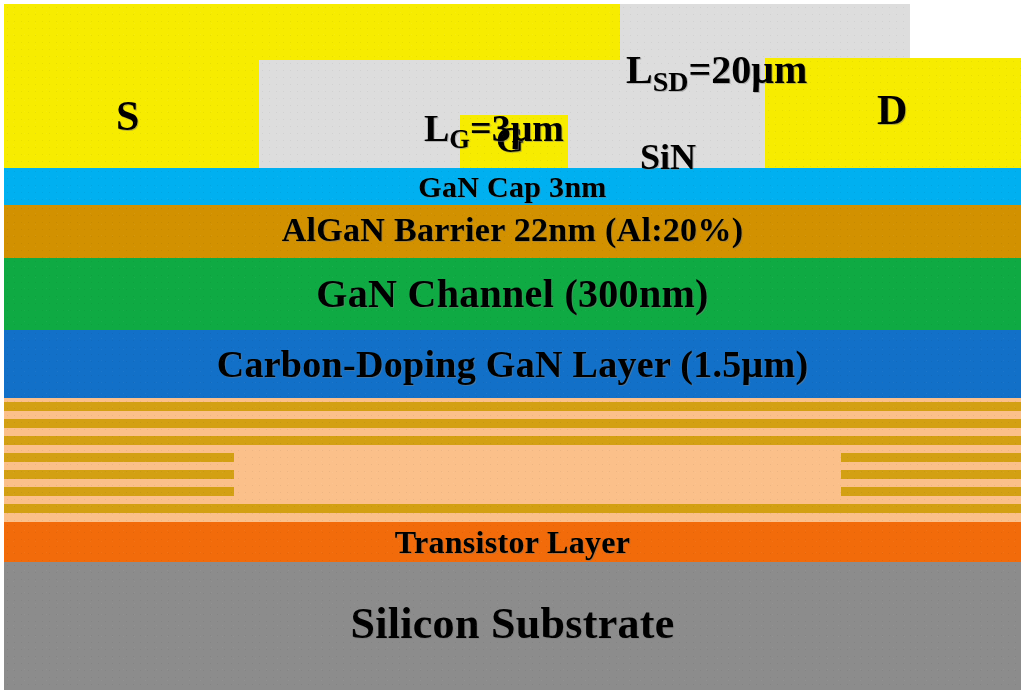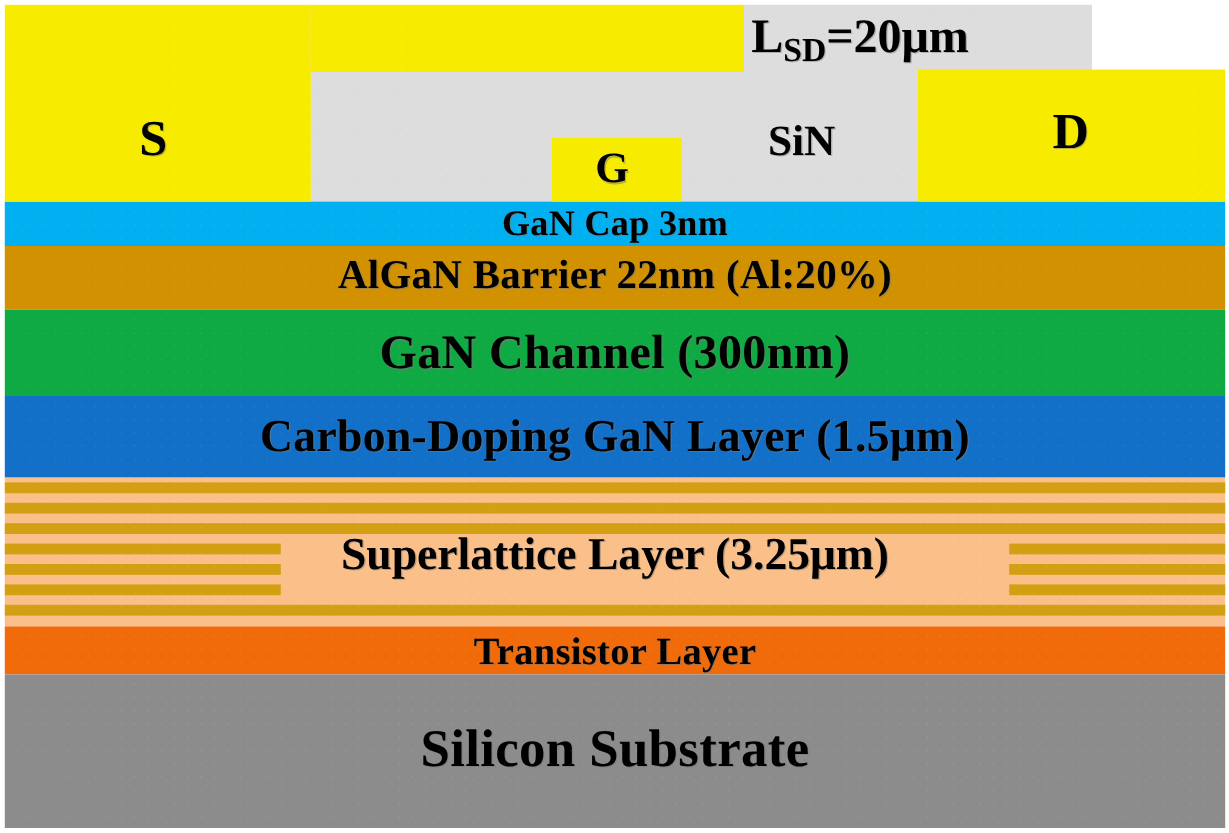--- a/index.html
+++ b/index.html
@@ -56,20 +56,21 @@
     white-space: nowrap;
   }
 
   
   .annot {
     position: absolute;
     font-weight: bold;
     color: #000000;
     white-space: nowrap;
     text-shadow: 1px 1px 0 rgba(130,130,130,0.5);
+    margin-top: 40px;
   }
   .annot sub {
     font-size: 0.70em;
     vertical-align: -0.28em;
     font-weight: bold;
   }
 
   
   #superlattice-layer {
     background: #fbc08a;
@@ -140,20 +141,23 @@
   </div>
 
   <div class="blk metal speckle" style="left:765px; top:58px; width:256px; height:110px; z-index:2;">
     <span class="electrode-letter" style="left:112px; top:28px; font-size:42px;">D</span>
   </div>
 
   <div class="annot" style="left:626px; top:6px; font-size:40px; z-index:5;">
     <span>L</span><sub>SD</sub><span>=20μm</span>
   </div>
 
+  <div class="annot" style="left:424px; top:66px; font-size:38px; z-index:5;">
+    <span>L</span><sub>G</sub><span>=3μm</span>
+  </div>
 
   <div class="annot" style="left:640px; top:96px; font-size:36px; z-index:5;">SiN</div>
 
   <div class="blk speckle" style="left:4px; top:168px; width:1017px; height:37px; background:#00b0f0; z-index:1;">
     <span class="layer-label" style="top:2px; font-size:30px;">GaN Cap 3nm</span>
   </div>
 
   <div class="blk speckle" style="left:4px; top:205px; width:1017px; height:53px; background:#d29100; z-index:1;">
     <span class="layer-label" style="top:6px; font-size:34px;">AlGaN Barrier 22nm (Al:20%)</span>
   </div>
@@ -169,21 +173,20 @@
   <div id="superlattice-layer" class="blk speckle" style="left:4px; top:398px; width:1017px; height:124px; z-index:1;">
 
     <div class="sl-stripe" style="top:4px;  height:9px;"></div>
     <div class="sl-stripe" style="top:21px; height:9px;"></div>
     <div class="sl-stripe" style="top:38px; height:9px;"></div>
     <div class="sl-stripe split" style="top:55px; height:9px;"></div>
     <div class="sl-stripe split" style="top:72px; height:9px;"></div>
     <div class="sl-stripe split" style="top:89px; height:9px;"></div>
     <div class="sl-stripe" style="top:106px; height:9px;"></div>
 
-    <span id="superlattice-caption" style="top:42px; font-size:38px;">Superlattice Layer (3.25μm)</span>
   </div>
 
   <div class="blk speckle" style="left:4px; top:522px; width:1017px; height:40px; background:#f26b0a; z-index:1;">
     <span class="layer-label" style="top:2px; font-size:32px;">Transistor Layer</span>
   </div>
 
   <div class="blk speckle" style="left:4px; top:562px; width:1017px; height:128px; background:#8c8c8c; z-index:1;">
     <span class="layer-label" style="top:36px; font-size:44px;">Silicon Substrate</span>
   </div>
 

